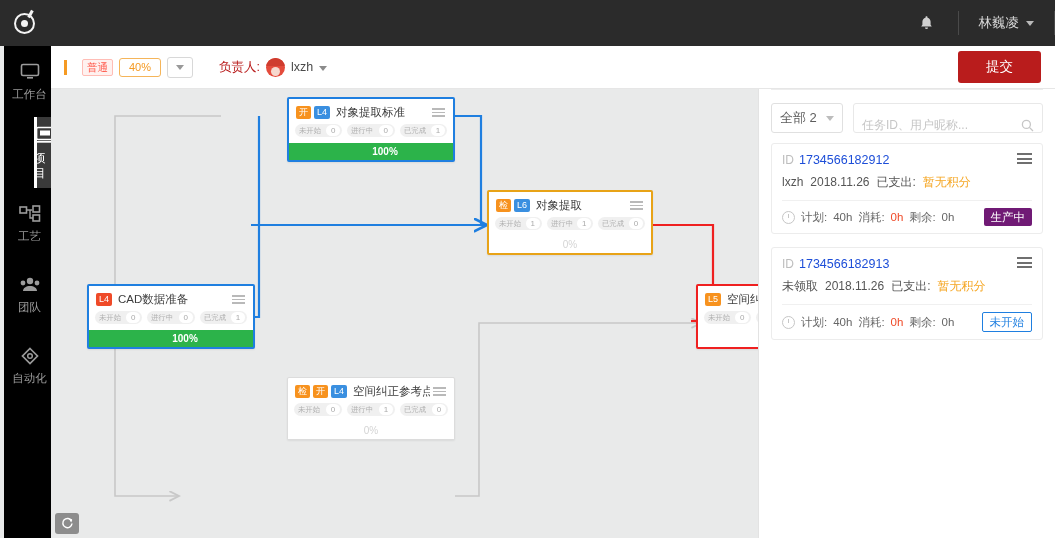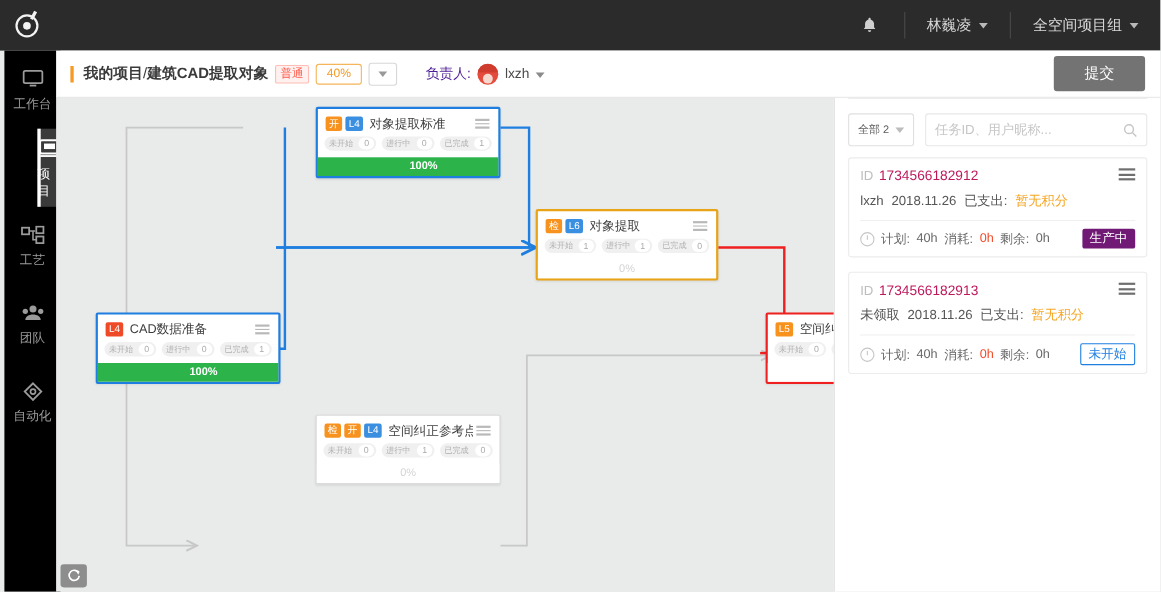--- a/index.html
+++ b/index.html
@@ -78,37 +78,37 @@
     margin-left: 6px; font-size: 11px; color: #f59a23;
     border: 1px solid #f5b55a; border-radius: 3px;
     padding: 2px 9px; line-height: 13px; background: #fff;
   }
   .crumb-select {
     margin-left: 6px; width: 26px; height: 21px; border: 1px solid #d8d8d8;
     border-radius: 3px; background: #fff; display: flex; align-items: center; justify-content: center;
   }
   .crumb-select .caret-down { border-top-color: #999; margin-left: 0; }
   .owner-wrap { display: flex; align-items: center; margin-left: 26px; gap: 6px; }
-  .owner-label { font-size: 12.5px; color: #4c1d95; }
+  .owner-label { font-size: 12.5px; color: #b91c1c; }
   .avatar {
     width: 19px; height: 19px; border-radius: 50%;
     background: #e44b3c; position: relative; overflow: hidden; flex: none;
   }
   .avatar::before {
     content: ""; position: absolute; left: 0; top: 0; width: 19px; height: 8px;
     background: #cf3c2e; border-radius: 10px 10px 0 0;
   }
   .avatar::after {
     content: ""; position: absolute; left: 5px; top: 9px; width: 9px; height: 9px;
     background: #f6d8ce; border-radius: 50%;
   }
   .owner-name { font-size: 12.5px; color: #4a4a4a; }
   .owner-name .caret-down { border-top-color: #8b8b8b; margin-left: 6px; }
   .submit-btn {
-    margin-left: auto; background: #737373; color: #fff; font-size: 13.5px;
+    margin-left: auto; background: #b91c1c; color: #fff; font-size: 13.5px;
     border: none; border-radius: 3px; padding: 7px 28px; cursor: pointer;
   }
 
   
   .canvas {
     position: absolute; left: 51px; top: 89px; width: 1004px; height: 449px;
     background: #e9eaea; overflow: hidden;
   }
   .canvas-svg { position: absolute; left: 0; top: 0; width: 1004px; height: 449px; }
 
@@ -164,40 +164,40 @@
     position: absolute; right: 0; top: 89px; width: 297px; height: 449px;
     background: #ffffff; border-left: 1px solid #e3e3e3;
   }
   .panel-head { display: flex; align-items: center; height: 49px; padding-left: 14px; }
   .panel-accent { width: 3px; height: 14px; background: #f59a23; margin-right: 8px; }
   .panel-title { font-size: 14px; color: #3a3a3a; font-weight: bold; }
   .panel-sep { height: 1px; background: #ededed; margin: 0 12px; }
   .filters { display: flex; gap: 10px; padding: 13px 12px 10px 12px; }
   .f-select {
     width: 100px; height: 18px; border: 1px solid #e0e0e0; border-radius: 3px;
-    display: flex; align-items: center; padding: 14px 8px; font-size: 10px; color: #5d5d5d;
+    display: flex; align-items: center; padding: 14px 8px; font-size: 13px; color: #5d5d5d;
   }
   .f-select .caret-down { margin-left: auto; border-top-color: #bcbcbc; }
   .f-search {
     flex: 1; height: 30px; border: 1px solid #e8e8e8; border-radius: 3px;
-    display: flex; align-items: center; padding: 0 8px; gap: 16px;
+    display: flex; align-items: flex-end; padding: 0 8px; gap: 4px;
   }
   .f-search input {
     border: none; outline: none; flex: 1; font-size: 12px; color: #555;
     font-family: "Liberation Sans", sans-serif; background: transparent;
   }
   .f-search input::placeholder { color: #c6c6c6; }
 
   .task-card {
     margin: 0 12px 13px 12px; border: 1px solid #ececec; border-radius: 3px;
     padding: 9px 10px 0 10px; background: #fff;
   }
   .tc-row1 { display: flex; align-items: flex-start; }
   .tc-id-label { font-size: 12px; color: #bdbdbd; margin-right: 5px; }
-  .tc-id { font-size: 12.5px; color: #be185d; }
+  .tc-id { font-size: 12.5px; color: #1d4ed8; }
   .tc-menu { margin-left: auto; display: flex; flex-direction: column; gap: 2.5px; }
   .tc-menu i { display: block; width: 15px; height: 2px; background: #6f6f6f; }
   .tc-row2 { margin-top: 7px; font-size: 12px; color: #555; display: flex; gap: 7px; align-items: baseline; }
   .tc-nopoint { color: #f5a623; }
   .tc-row3 {
     margin-top: 9px; border-top: 1px solid #f0f0f0; padding: 7px 0 7px 0;
     display: flex; align-items: center; gap: 6px; font-size: 11.5px; color: #666;
   }
   .clock {
     width: 13px; height: 13px; border-radius: 50%; border: 1.5px solid #c6c6c6;
@@ -232,24 +232,20 @@
             <path d="M6 12.5a1.5 1.5 0 0 0 3 0z" fill="#d0d0d0"></path>
           </svg>
         </span>
       </div>
       <div class="tb-divider"></div>
       <div class="tb-cell">
         <span>林巍凌</span>
         <span class="caret-down"></span>
       </div>
       <div class="tb-divider"></div>
-      <div class="tb-cell">
-        <span>全空间项目组</span>
-        <span class="caret-down"></span>
-      </div>
     </div>
   </div>
 
   <div class="rail">
     <div class="rail-item">
       <span class="rail-ico">
         <svg width="20" height="17" viewBox="0 0 20 17">
             <rect x="1.5" y="1.5" width="17" height="11" rx="1.5" fill="none" stroke="#9b9b9b" stroke-width="1.6"></rect>
             <rect x="7" y="14" width="6" height="1.6" fill="#9b9b9b"></rect>
           </svg>
@@ -294,23 +290,20 @@
             <path d="M10 2.5 17.5 10 10 17.5 2.5 10z" fill="none" stroke="#9b9b9b" stroke-width="1.7"></path>
             <circle cx="10" cy="10" r="2.3" fill="none" stroke="#9b9b9b" stroke-width="1.5"></circle>
           </svg>
       </span>
       <span>自动化</span>
     </div>
   </div>
 
   <div class="crumbbar">
     <div class="crumb-accent"></div>
-    <div class="crumb-text">
-      <span>我的项目</span><span class="sep">/</span><span>建筑CAD提取对象</span>
-    </div>
     <span class="tag-plain">普通</span>
     <span class="tag-pct">40%</span>
     <div class="crumb-select">
       <span class="caret-down"></span>
     </div>
     <div class="owner-wrap">
       <span class="owner-label">负责人:</span>
       <span class="avatar"></span>
       <span class="owner-name"><span>lxzh</span><span class="caret-down"></span></span>
     </div>

